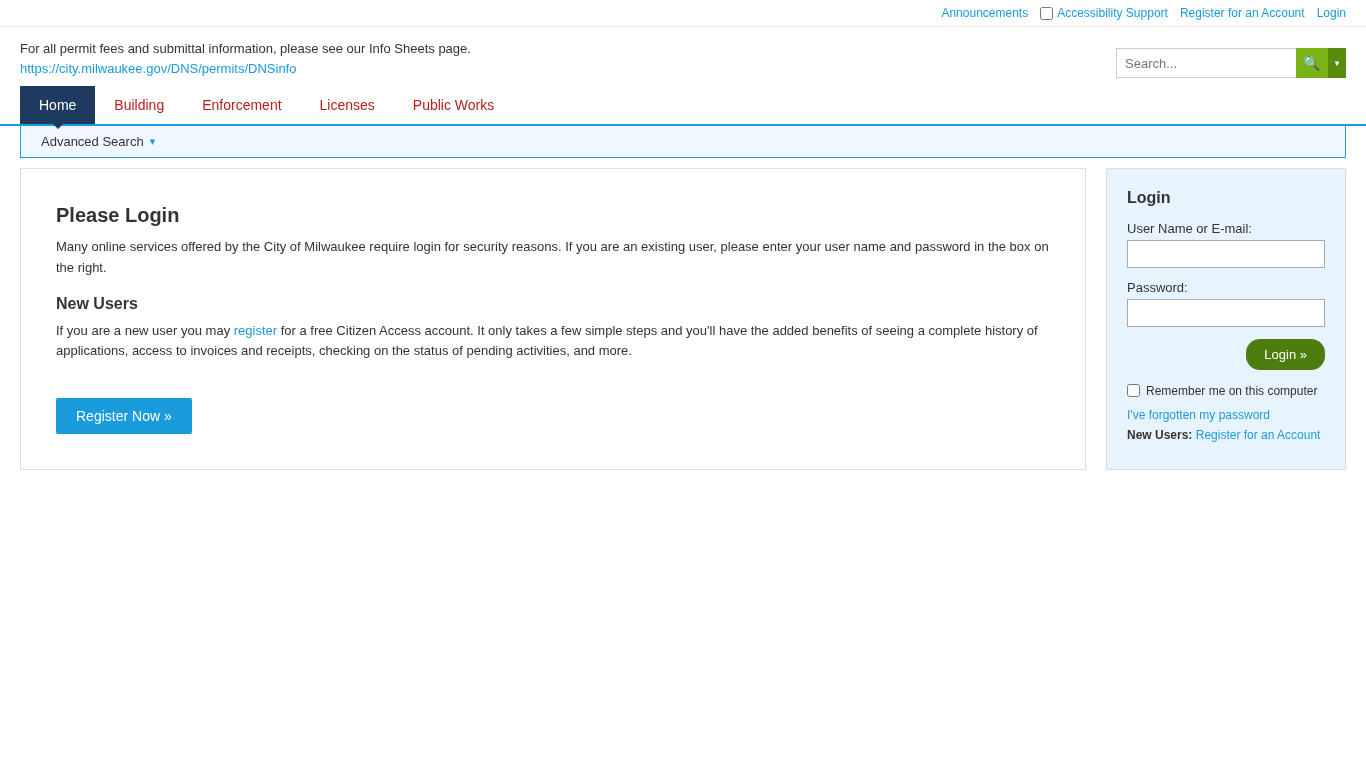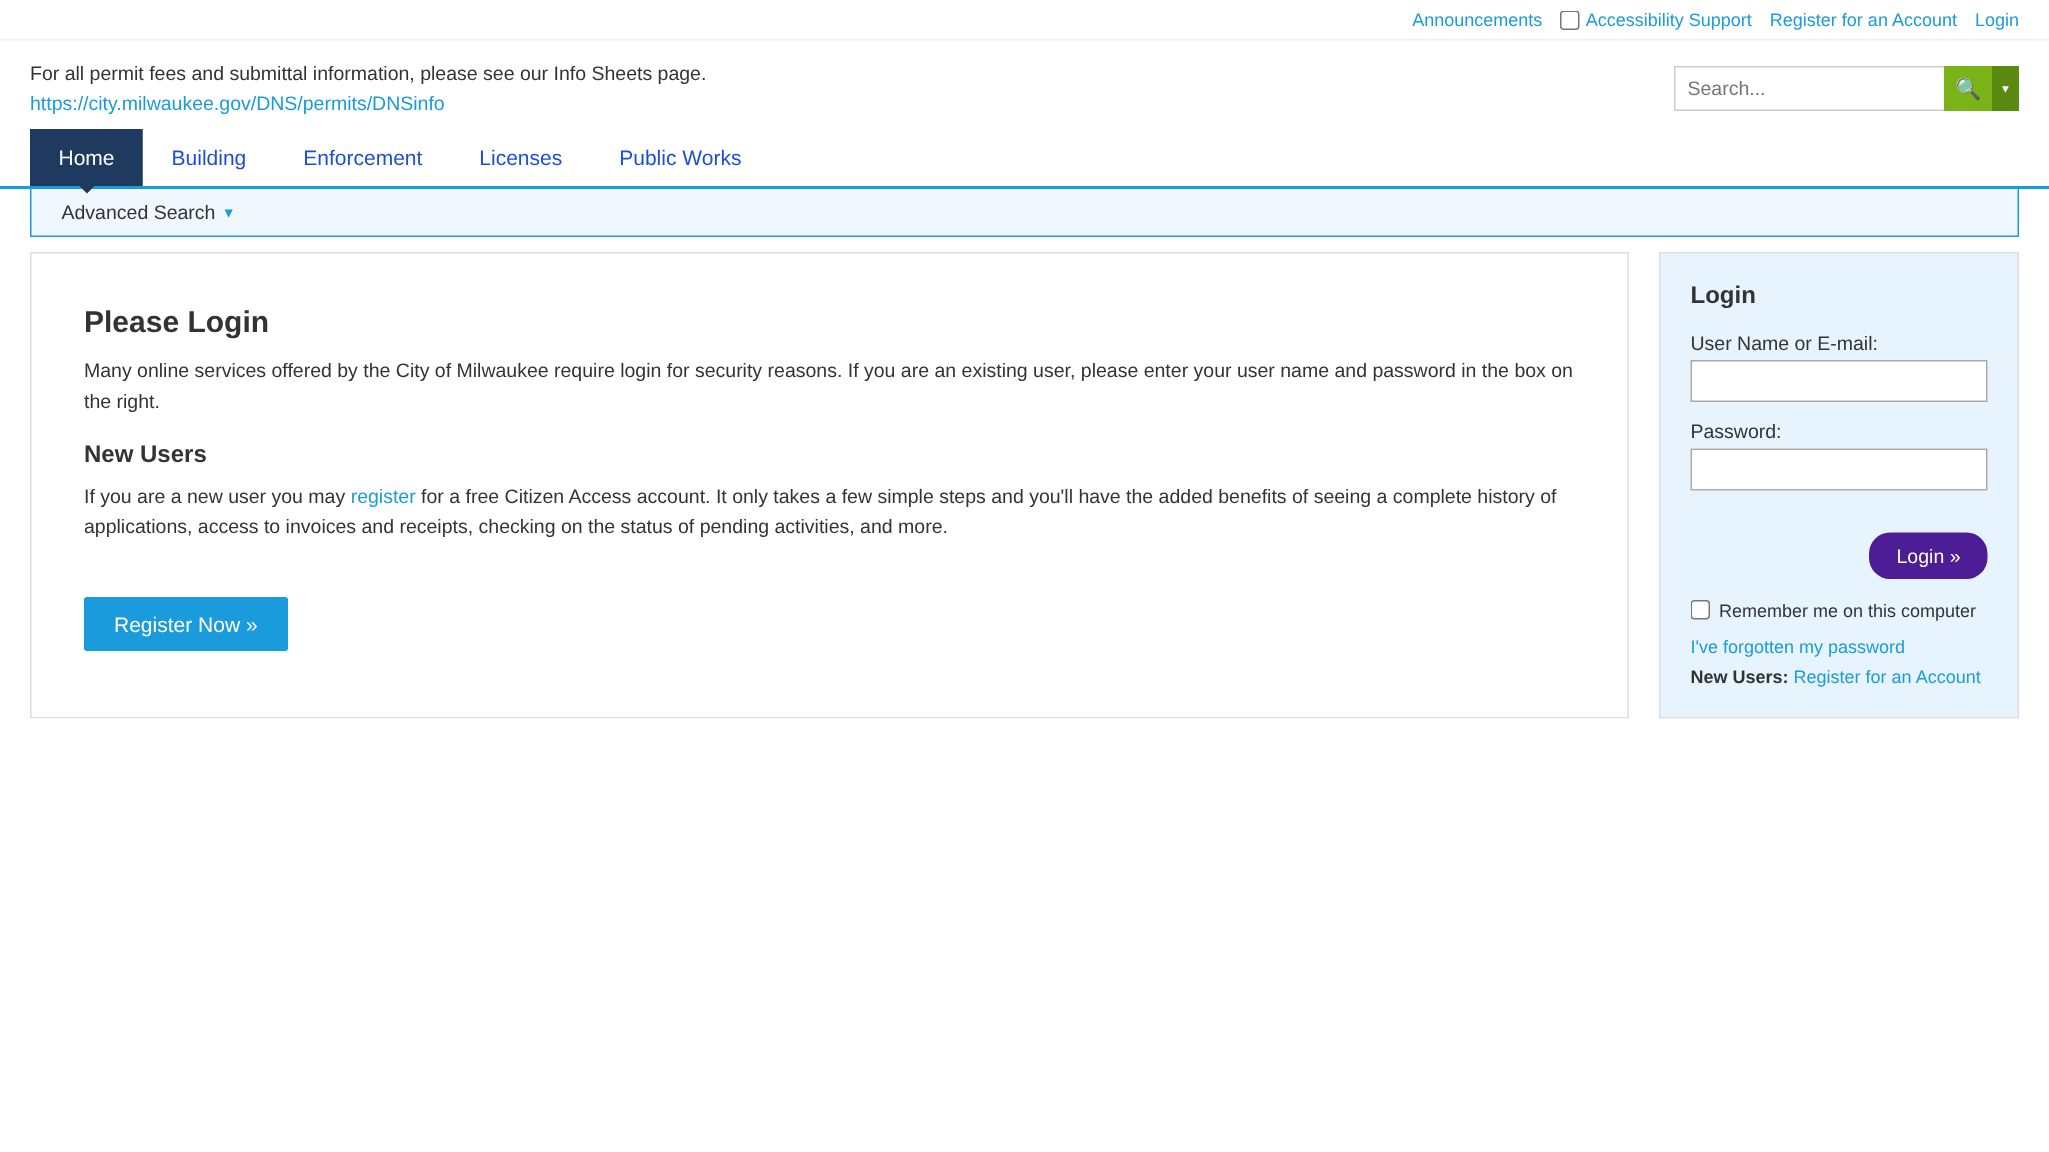--- a/index.html
+++ b/index.html
@@ -16,21 +16,21 @@
       border-bottom: 1px solid #eee;
     }
     .top-bar a { color: #1a9bdb; text-decoration: none; }
     .accessibility-item { display: flex; align-items: center; gap: 4px; }
     .accessibility-item input[type="checkbox"] { width: 13px; height: 13px; }
 
     
     .info-bar {
       display: flex;
       justify-content: space-between;
-      align-items: center;
+      align-items: flex-end;
       padding: 12px 20px 8px 20px;
     }
     .info-text { font-size: 13px; line-height: 1.5; }
     .info-text a { color: #1a9bdb; text-decoration: none; }
 
     
     .search-container { display: flex; align-items: center; }
     .search-input {
       width: 180px;
       height: 30px;
@@ -74,21 +74,21 @@
     .nav-menu {
       display: flex;
       list-style: none;
       gap: 0;
     }
     .nav-menu li a {
       display: block;
       padding: 10px 18px;
       text-decoration: none;
       font-size: 14px;
-      color: #1d4ed8;
+      color: #b91c1c;
       border: 1px solid transparent;
     }
     .nav-menu li.active a {
       background: #1e3a5f;
       color: white;
       border: 1px solid #1e3a5f;
       position: relative;
     }
     .nav-menu li.active a::after {
       content: '';
@@ -200,28 +200,27 @@
       margin-bottom: 12px;
       background: white;
     }
 
     .login-btn-container {
       display: flex;
       justify-content: flex-end;
       margin-bottom: 14px;
     }
     .login-btn {
-      background: #4c1d95;
+      background: #4d7c0f;
       color: white;
       border: none;
       padding: 8px 18px;
       font-size: 13px;
       cursor: pointer;
       border-radius: 14px;
-      margin-top: 16px;
     }
 
     .remember-me {
       display: flex;
       align-items: flex-start;
       gap: 6px;
       font-size: 12px;
       margin-bottom: 10px;
     }
     .remember-me input { width: 13px; height: 13px; }

